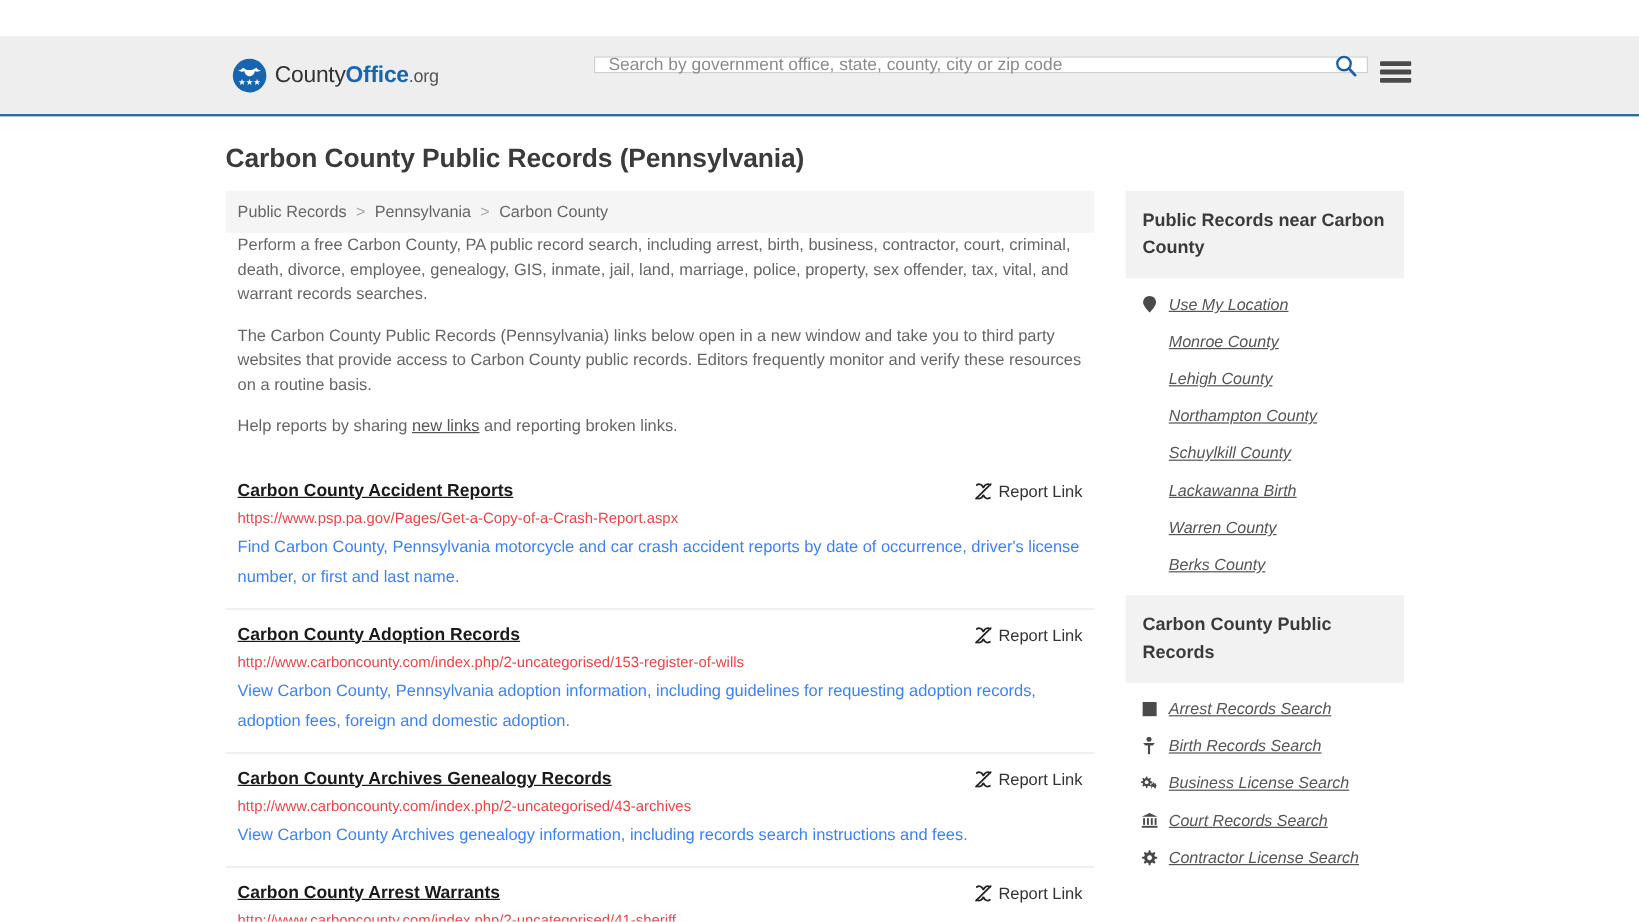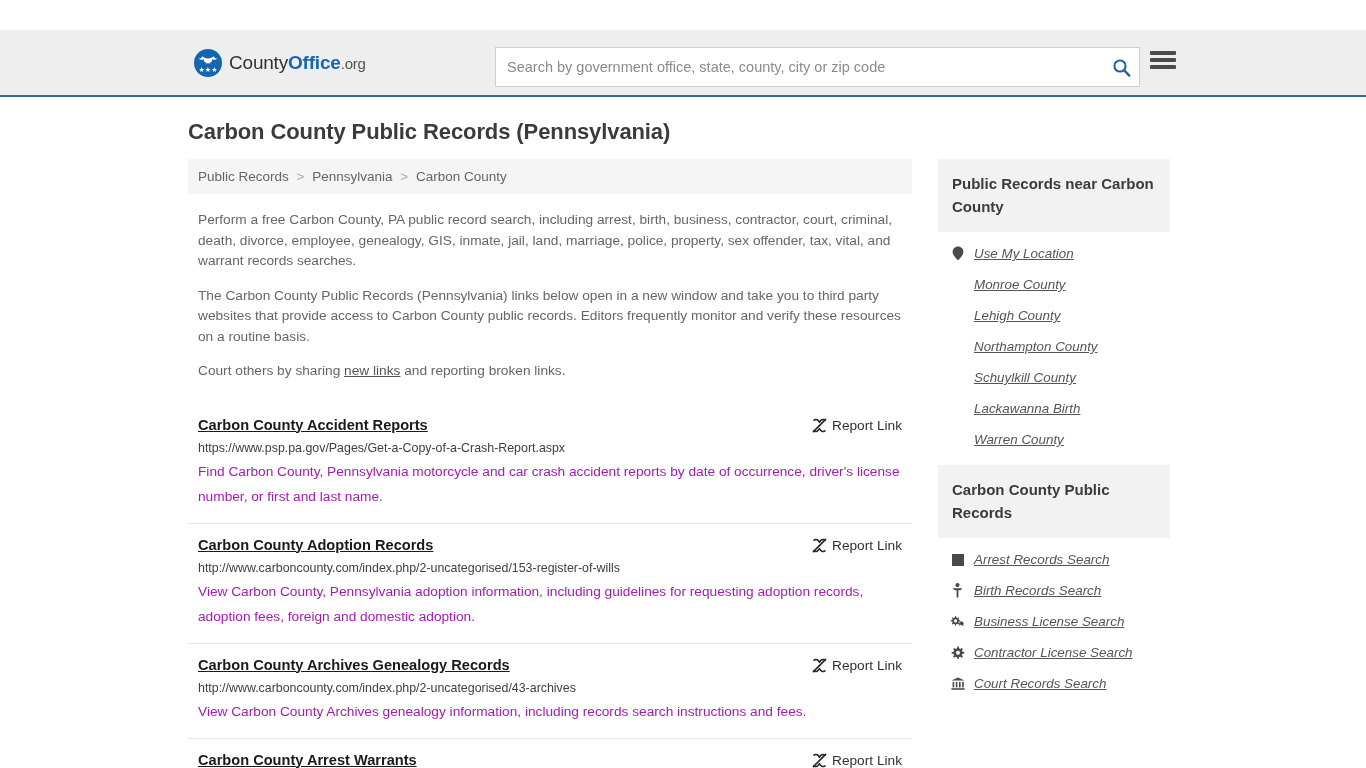--- a/index.html
+++ b/index.html
@@ -57,21 +57,21 @@
   }
   .brand-text .b-office { color: #1565b0; font-weight: bold; }
   .brand-text .b-county { color: #333333; }
   .brand-text .b-org { color: #555555; font-size: 15px; }
 
   .search-wrap {
     position: absolute;
     left: 495px;
     top: 17px;
     width: 645px;
-    height: 40px;
+    height: 14px;
     display: flex;
     align-items: center;
     background: #ffffff;
     border: 1px solid #cfcfcf;
   }
   .search-input {
     flex: 1 1 auto;
     border: none;
     outline: none;
     background: transparent;
@@ -151,21 +151,21 @@
   .breadcrumb .sep { color: #aaaaaa; padding: 0 4px; }
 
   
   .intro { padding: 0 10px; }
   .intro p {
     font-size: 13.7px;
     line-height: 20.5px;
     color: #666666;
     margin: 14px 0 0 0;
   }
-  .intro p.first { margin-top: 16px; }
+  .intro p.first { margin-top: 0; }
   .intro a.inline-link {
     color: #555555;
     text-decoration: underline;
   }
 
   
   .results { margin-top: 22px; }
   .result {
     border-top: 1px solid #e6e6e6;
     padding: 12px 10px 14px 10px;
@@ -188,28 +188,28 @@
     align-items: center;
     gap: 4px;
     color: #333333;
     font-size: 13.7px;
     cursor: pointer;
     white-space: nowrap;
     padding-top: 1px;
   }
   .result-url {
     font-size: 12.4px;
-    color: #404040;
+    color: #ef4444;
     margin-top: 6px;
     line-height: 16px;
     word-break: break-all;
   }
   .result-desc {
     font-size: 13.7px;
-    color: #a21caf;
+    color: #3b82f6;
     line-height: 25px;
     margin-top: 3px;
   }
 
   
   .card { margin-bottom: 10px; }
   .card-header {
     background: #f2f2f2;
     padding: 13px 14px 14px 14px;
     font-size: 15px;
@@ -285,21 +285,21 @@
           <a href="#">Public Records</a>
           <span class="sep">&gt;</span>
           <a href="#">Pennsylvania</a>
           <span class="sep">&gt;</span>
           <a href="#">Carbon County</a>
         </div>
 
         <div class="intro">
           <p class="first">Perform a free Carbon County, PA public record search, including arrest, birth, business, contractor, court, criminal, death, divorce, employee, genealogy, GIS, inmate, jail, land, marriage, police, property, sex offender, tax, vital, and warrant records searches.</p>
           <p>The Carbon County Public Records (Pennsylvania) links below open in a new window and take you to third party websites that provide access to Carbon County public records. Editors frequently monitor and verify these resources on a routine basis.</p>
-          <p><span>Court others by sharing </span><a class="inline-link" href="#">new links</a><span> and reporting broken links.</span></p>
+          <p><span>Help reports by sharing </span><a class="inline-link" href="#">new links</a><span> and reporting broken links.</span></p>
         </div>
 
         <div class="results" id="results-list">
             <div class="result">
               <div class="result-head">
                 <a class="result-title" href="#">Carbon County Accident Reports</a>
                 <span class="report-link">
                   <svg width="17" height="17" viewBox="0 0 17 17">
                     <path d="M3 3.2 C5 1.6 7.4 3 8.3 5.2 M13.9 3.2 C11.9 1.6 9.5 3 8.6 5.2 M3 13.8 C5 15.4 7.4 14 8.3 11.8 M13.9 13.8 C11.9 15.4 9.5 14 8.6 11.8" fill="none" stroke="#222" stroke-width="1.5" stroke-linecap="round"></path>
                     <line x1="2.4" y1="14.6" x2="14.6" y2="2.4" stroke="#222" stroke-width="1.5" stroke-linecap="round"></line>
@@ -385,20 +385,24 @@
                 <a href="#">Schuylkill County</a>
               </div>
               <div class="card-row no-icon">
                 <span class="ic"></span>
                 <a href="#">Lackawanna Birth</a>
               </div>
               <div class="card-row no-icon">
                 <span class="ic"></span>
                 <a href="#">Warren County</a>
               </div>
+              <div class="card-row no-icon">
+                <span class="ic"></span>
+                <a href="#">Berks County</a>
+              </div>
             </div>
         </div>
 
         <div class="card">
           <div class="card-header">Carbon County Public Records</div>
           <div class="card-list" id="records-list">
               <div class="card-row">
                 <span class="ic">
                   <svg width="12" height="12" viewBox="0 0 12 12">
                     <rect x="0" y="0" width="12" height="12" fill="#4a4a4a"></rect>
@@ -418,42 +422,42 @@
               <div class="card-row">
                 <span class="ic">
                   <svg width="16" height="14" viewBox="0 0 16 14">
                     <path d="M5.4 0.6 L6.4 0.6 L6.7 2.1 L7.8 2.6 L9.1 1.8 L9.8 2.5 L9 3.8 L9.5 4.9 L11 5.2 L11 6.2 L9.5 6.5 L9 7.6 L9.8 8.9 L9.1 9.6 L7.8 8.8 L6.7 9.3 L6.4 10.8 L5.4 10.8 L5.1 9.3 L4 8.8 L2.7 9.6 L2 8.9 L2.8 7.6 L2.3 6.5 L0.8 6.2 L0.8 5.2 L2.3 4.9 L2.8 3.8 L2 2.5 L2.7 1.8 L4 2.6 L5.1 2.1 Z" fill="#4a4a4a"></path>
                     <circle cx="5.9" cy="5.7" r="1.7" fill="#ffffff"></circle>
                     <path d="M11.6 7.6 L12.4 7.6 L12.6 8.7 L13.5 9.1 L14.4 8.5 L15 9.1 L14.4 10 L14.8 10.9 L15.8 11.1 L15.8 11.9 L14.8 12.1 L14.4 13 L15 13.9 L14.4 14.5 L13.5 13.9 L12.6 14.3 L12.4 13.3 L11.6 13.3 L11.4 14.3 L10.5 13.9 L9.6 14.5 L9 13.9 L9.6 13 L9.2 12.1 L8.2 11.9 L8.2 11.1 L9.2 10.9 L9.6 10 L9 9.1 L9.6 8.5 L10.5 9.1 L11.4 8.7 Z" fill="#4a4a4a" transform="scale(0.78) translate(3.5,0)"></path>
                     <circle cx="11.6" cy="10.9" r="1.1" fill="#ffffff"></circle>
                   </svg>
                 </span>
                 <a href="#">Business License Search</a>
-              </div>
-              <div class="card-row">
-                <span class="ic">
-                  <svg width="14" height="14" viewBox="0 0 14 14">
-                    <path d="M6.3 0.5 L7.7 0.5 L8 2.3 L9.3 2.9 L10.9 1.9 L11.9 2.9 L10.9 4.5 L11.5 5.8 L13.3 6.1 L13.3 7.5 L11.5 7.8 L10.9 9.1 L11.9 10.7 L10.9 11.7 L9.3 10.7 L8 11.3 L7.7 13.1 L6.3 13.1 L6 11.3 L4.7 10.7 L3.1 11.7 L2.1 10.7 L3.1 9.1 L2.5 7.8 L0.7 7.5 L0.7 6.1 L2.5 5.8 L3.1 4.5 L2.1 2.9 L3.1 1.9 L4.7 2.9 L6 2.3 Z" fill="#4a4a4a"></path>
-                    <circle cx="7" cy="6.8" r="2" fill="#ffffff"></circle>
-                  </svg>
-                </span>
-                <a href="#">Contractor License Search</a>
               </div>
               <div class="card-row">
                 <span class="ic">
                   <svg width="14" height="13" viewBox="0 0 14 13">
                     <path d="M7 0.4 L13.6 3.6 L0.4 3.6 Z" fill="#4a4a4a"></path>
                     <rect x="1.6" y="4.8" width="1.6" height="5.6" fill="#4a4a4a"></rect>
                     <rect x="4.8" y="4.8" width="1.6" height="5.6" fill="#4a4a4a"></rect>
                     <rect x="8" y="4.8" width="1.6" height="5.6" fill="#4a4a4a"></rect>
                     <rect x="11.2" y="4.8" width="1.6" height="5.6" fill="#4a4a4a"></rect>
                     <rect x="0.4" y="11.2" width="13.2" height="1.6" fill="#4a4a4a"></rect>
                   </svg>
                 </span>
                 <a href="#">Court Records Search</a>
               </div>
+              <div class="card-row">
+                <span class="ic">
+                  <svg width="14" height="14" viewBox="0 0 14 14">
+                    <path d="M6.3 0.5 L7.7 0.5 L8 2.3 L9.3 2.9 L10.9 1.9 L11.9 2.9 L10.9 4.5 L11.5 5.8 L13.3 6.1 L13.3 7.5 L11.5 7.8 L10.9 9.1 L11.9 10.7 L10.9 11.7 L9.3 10.7 L8 11.3 L7.7 13.1 L6.3 13.1 L6 11.3 L4.7 10.7 L3.1 11.7 L2.1 10.7 L3.1 9.1 L2.5 7.8 L0.7 7.5 L0.7 6.1 L2.5 5.8 L3.1 4.5 L2.1 2.9 L3.1 1.9 L4.7 2.9 L6 2.3 Z" fill="#4a4a4a"></path>
+                    <circle cx="7" cy="6.8" r="2" fill="#ffffff"></circle>
+                  </svg>
+                </span>
+                <a href="#">Contractor License Search</a>
+              </div>
             </div>
         </div>
 
       </div>
     </div>
   </div>
 </div>
 
 </body></html>

